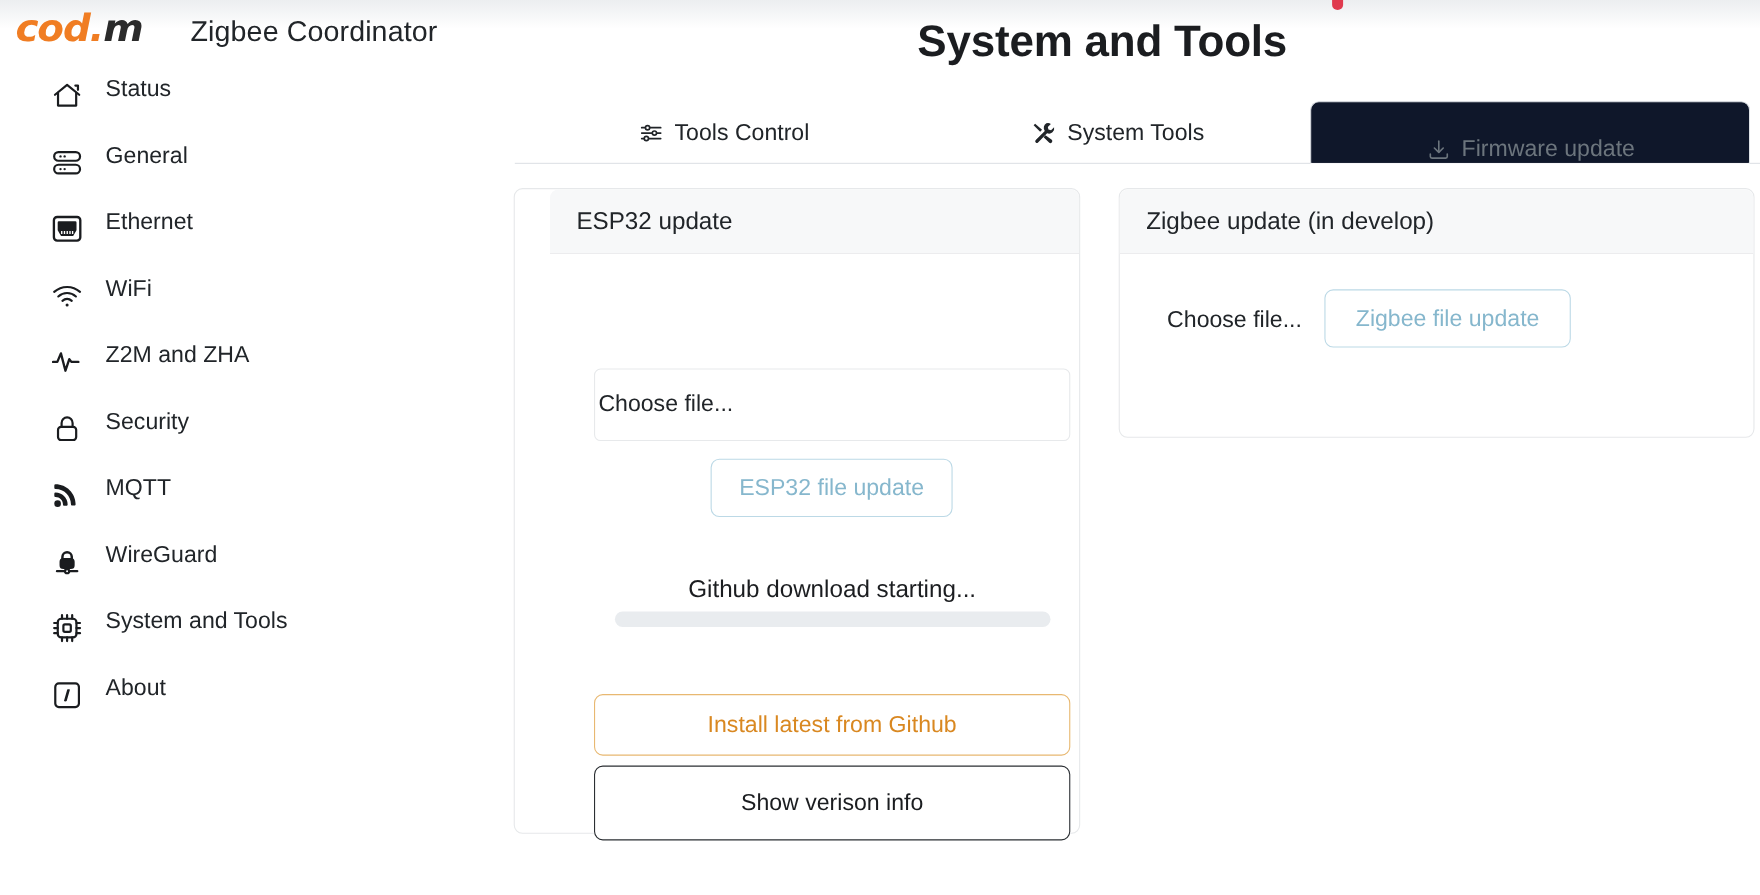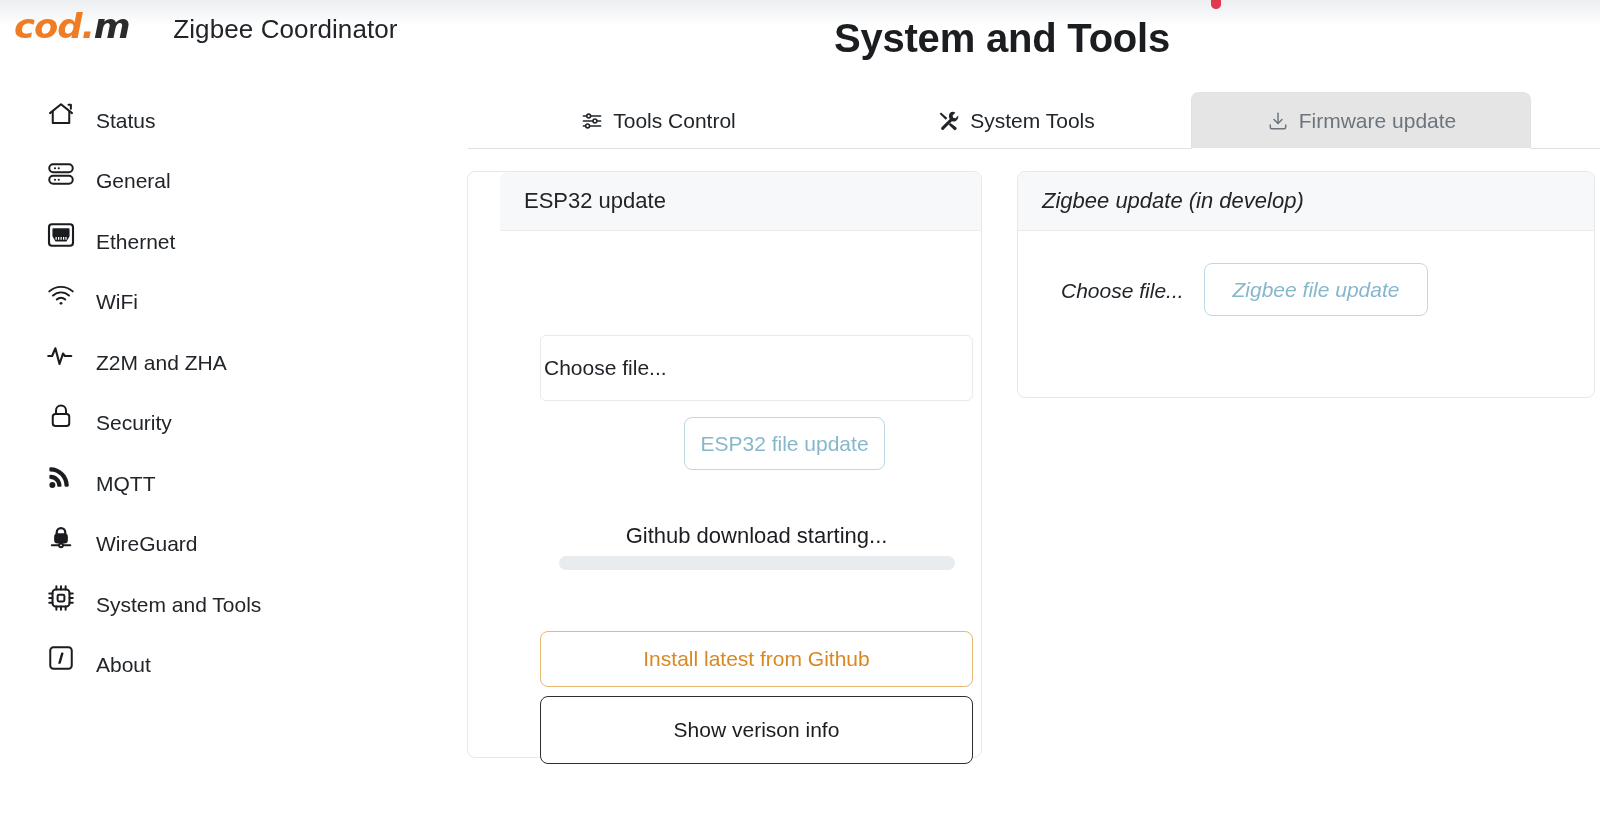--- a/index.html
+++ b/index.html
@@ -74,21 +74,21 @@
   }
 
   .nav {
     position: absolute;
     left: 44px;
     top: 70px;
     width: 400px;
   }
   .nav-item {
     display: flex;
-    align-items: flex-end;
+    align-items: flex-start;
     height: 60.5px;
     cursor: pointer;
     text-decoration: none;
     color: #212529;
   }
   .nav-ico {
     width: 34px;
     height: 34px;
     flex: 0 0 34px;
     display: flex;
@@ -156,25 +156,26 @@
     align-items: center;
     justify-content: center;
     width: 24px;
     height: 24px;
   }
   .tab-ico svg { display: block; }
   .tab.t1 { left: 60px;  width: 260px; }
   .tab.t2 { left: 418px; width: 260px; }
   .tab.t3 {
     left: 723px;
-    width: 340px;
-    background: #e5e5e5;
+    width: 400px;
+    background: #0f172a;
     border-color: #dee2e6 #dee2e6 #ffffff;
     color: #6c757d;
     z-index: 2;
+    align-items: flex-end;
   }
   .tab.t3 .tab-ico { color: #6c757d; }
 
   
   .cards {
     position: absolute;
     left: 0;
     top: 171px;
     width: 1140px;
   }
@@ -190,21 +191,20 @@
     top: 0;
     width: 515px;
     height: 587px;
     padding-left: 32px;
   }
   .card.zig {
     left: 557px;
     top: 0;
     width: 578px;
     height: 227px;
-    font-style: italic;
   }
   .card-head {
     background: #f7f8f9;
     border-bottom: 1px solid #ececee;
     border-radius: 8px 8px 0 0;
     height: 59px;
     display: flex;
     align-items: center;
     padding-left: 24px;
     font-size: 22px;
@@ -259,23 +259,22 @@
     color: #d98821;
   }
   .btn-dark-outline {
     border: 1px solid #2b2f33;
     color: #1b1d20;
   }
   .esp-file-update {
     position: absolute;
     left: 146px;
     top: 186px;
-    width: 201px;
+    width: 220px;
     height: 53px;
-    margin-left: 38px;
   }
   .progress-label {
     position: absolute;
     left: 0;
     top: 292px;
     width: 513px;
     text-align: center;
     font-size: 22px;
     color: #1b1d20;
   }

